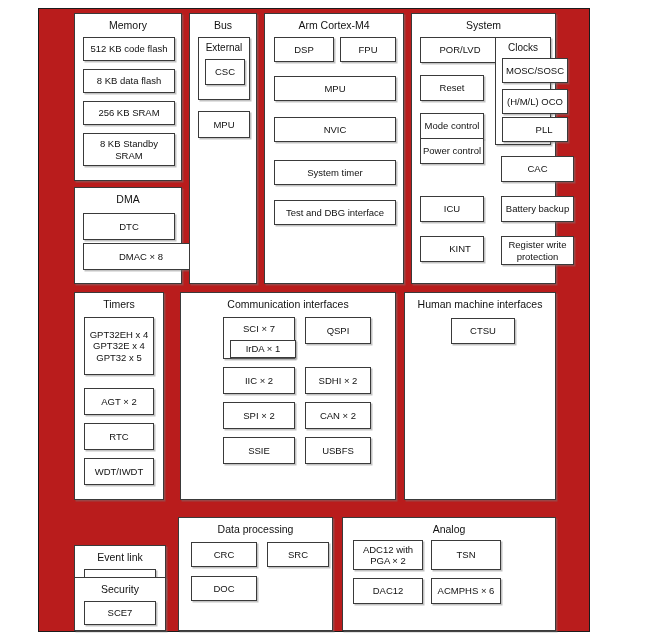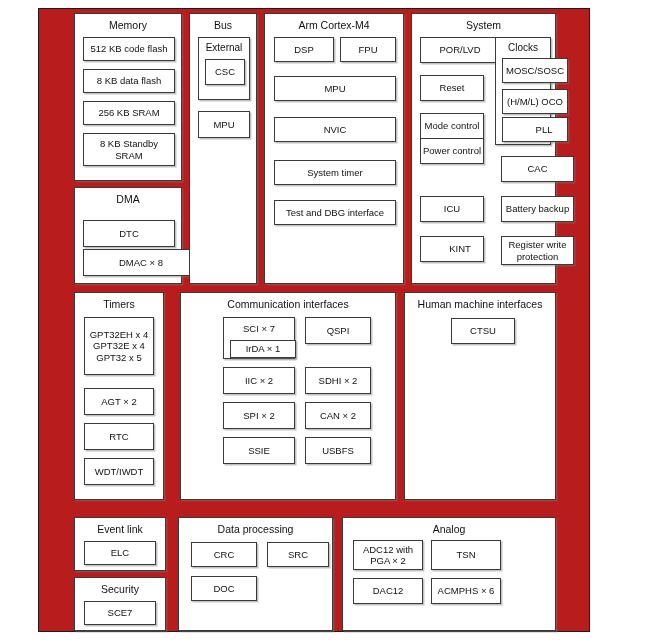--- a/index.html
+++ b/index.html
@@ -88,22 +88,22 @@
     <div class="panel-title">Memory</div>
     <div class="blk" style="left:8px; top:23px; width:92px; height:24px;">512 KB code flash</div>
     <div class="blk" style="left:8px; top:55px; width:92px; height:24px;">8 KB data flash</div>
     <div class="blk" style="left:8px; top:87px; width:92px; height:24px;">256 KB SRAM</div>
     <div class="blk" style="left:8px; top:119px; width:92px; height:33px;">8 KB Standby
 SRAM</div>
   </div>
 
   <div class="panel" style="left:35px; top:178px; width:108px; height:97px;">
     <div class="panel-title">DMA</div>
-    <div class="blk" style="left:8px; top:32px; width:92px; height:27px;">DTC</div>
-    <div class="blk" style="left:8px; top:61px; width:116px; height:27px;">DMAC × 8</div>
+    <div class="blk" style="left:8px; top:25px; width:92px; height:27px;">DTC</div>
+    <div class="blk" style="left:8px; top:55px; width:116px; height:27px;">DMAC × 8</div>
   </div>
 
   <div class="panel" style="left:150px; top:4px; width:68px; height:271px;">
     <div class="panel-title">Bus</div>
     <div class="subgroup" style="left:8px; top:23px; width:52px; height:63px;">
       <div class="subgroup-title">External</div>
       <div class="blk" style="left:6px; top:21px; width:40px; height:26px;">CSC</div>
     </div>
     <div class="blk" style="left:8px; top:97px; width:52px; height:27px;">MPU</div>
   </div>
@@ -163,21 +163,21 @@
     <div class="blk" style="left:124px; top:109px; width:66px; height:27px;">CAN × 2</div>
     <div class="blk" style="left:42px; top:144px; width:72px; height:27px;">SSIE</div>
     <div class="blk" style="left:124px; top:144px; width:66px; height:27px;">USBFS</div>
   </div>
 
   <div class="panel" style="left:365px; top:283px; width:152px; height:208px;">
     <div class="panel-title">Human machine interfaces</div>
     <div class="blk" style="left:46px; top:25px; width:64px; height:26px;">CTSU</div>
   </div>
 
-  <div class="panel" style="left:35px; top:508px; width:92px; height:54px;">
+  <div class="panel" style="left:35px; top:536px; width:92px; height:54px;">
     <div class="panel-title">Event link</div>
     <div class="blk" style="left:9px; top:23px; width:72px; height:24px;">ELC</div>
   </div>
 
   <div class="panel" style="left:35px; top:568px; width:92px; height:54px;">
     <div class="panel-title">Security</div>
     <div class="blk" style="left:9px; top:23px; width:72px; height:24px;">SCE7</div>
   </div>
 
   <div class="panel" style="left:139px; top:508px; width:155px; height:114px;">

